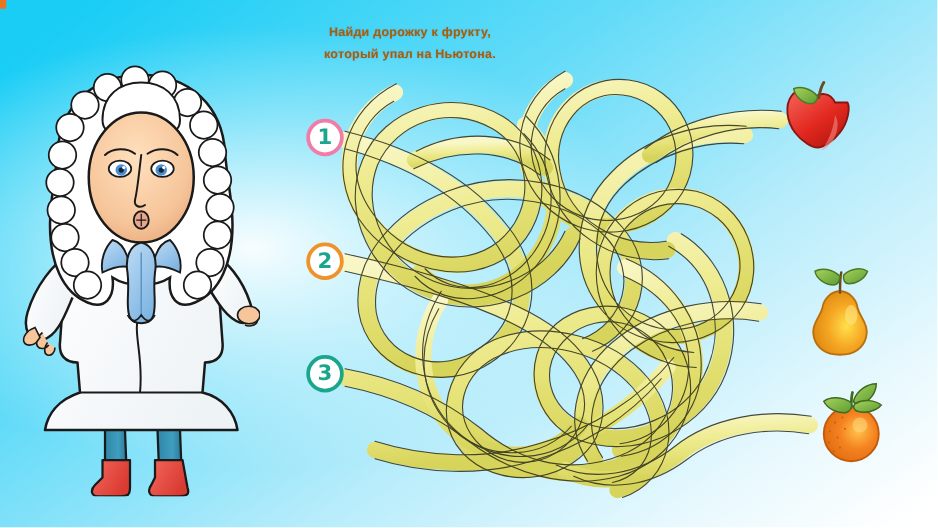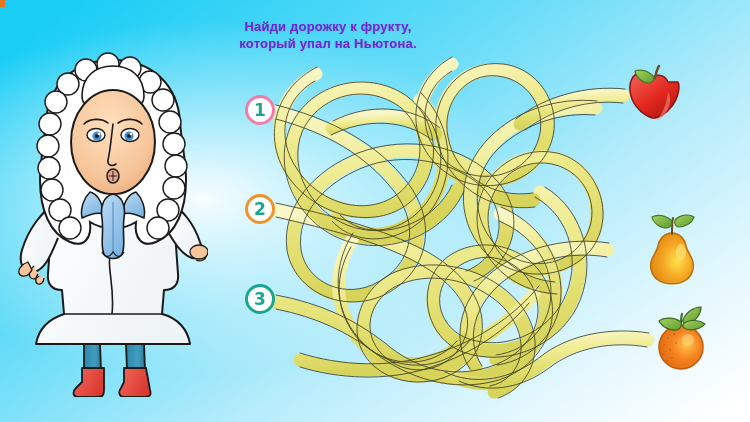--- a/index.html
+++ b/index.html
@@ -11,22 +11,22 @@
   #stage{
     position:relative;width:750px;height:422px;overflow:hidden;
   }
   #bg{position:absolute;inset:0;}
   #maze-svg{position:absolute;left:0;top:0;width:750px;height:422px;}
   #newton-svg{position:absolute;left:18px;top:52px;width:190px;height:345px;}
 
   .title{
     position:absolute;left:118px;top:18px;width:420px;
     text-align:center;
-    color:#6d28d9;
-    font-size:13px;
+    color:#a16207;
+    font-size:10px;
     font-weight:bold;
     line-height:17px;
     letter-spacing:0.2px;
     white-space:pre-line;
     text-shadow:0 0 1px rgba(214,19,108,.35);
   }
   .corner-dot{
     position:absolute;left:0;top:0;width:5px;height:7px;background:#e8761f;
   }
   .node{

